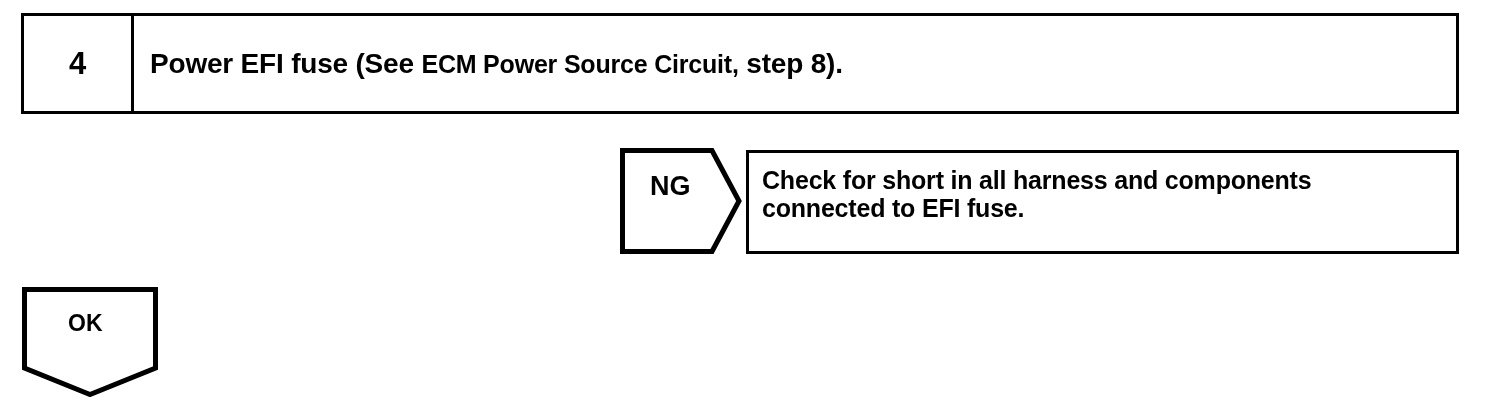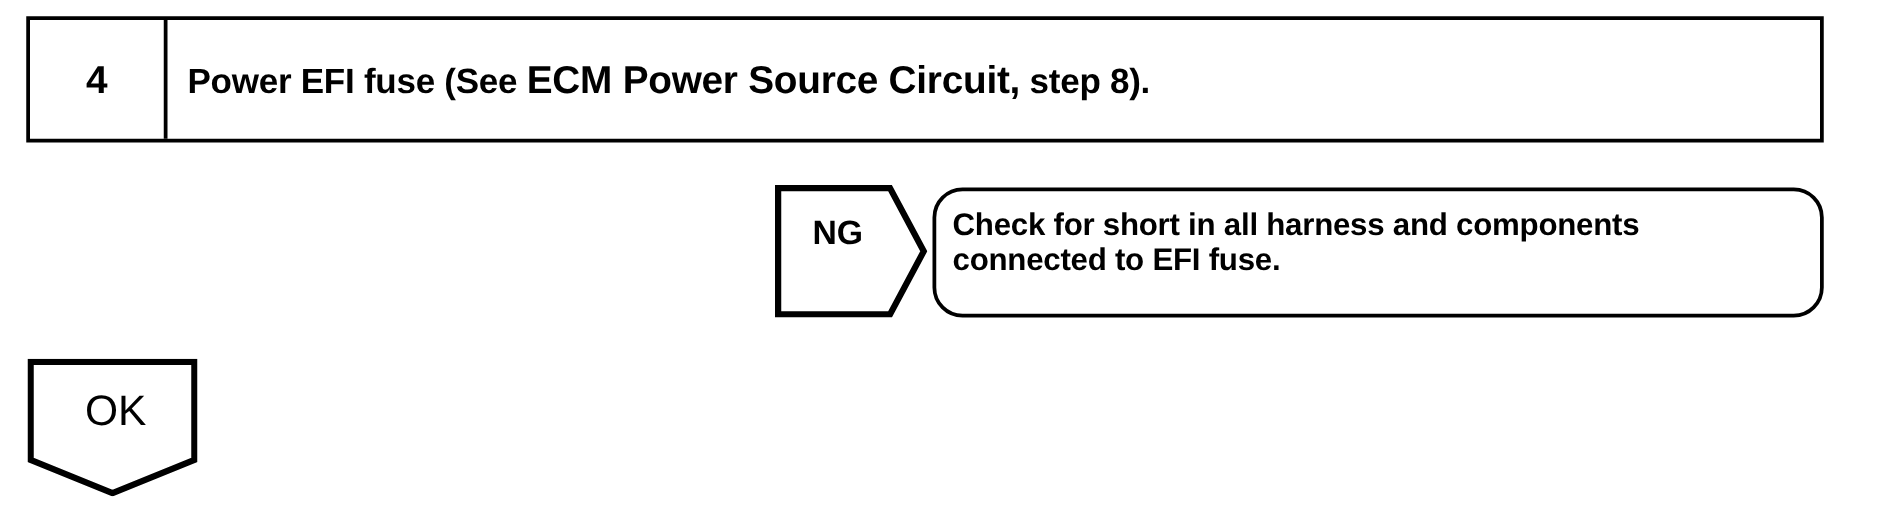--- a/index.html
+++ b/index.html
@@ -55,21 +55,21 @@
   }
   .step-text {
     font-size: 28px;
     font-weight: bold;
     color: #000000;
     line-height: 1;
     white-space: nowrap;
     letter-spacing: -0.2px;
   }
   .step-text .ref {
-    font-size: 31px;
+    font-size: 25px;
     letter-spacing: -0.2px;
   }
 
   
   .ng-branch {
     position: absolute;
     left: 620px;
     top: 148px;
   }
   .ng-tag {
@@ -108,40 +108,39 @@
   .ng-box-text {
     font-size: 25px;
     font-weight: bold;
     color: #000000;
     line-height: 1.12;
     letter-spacing: -0.2px;
     white-space: nowrap;
   }
   .ng-box {
     width: 713px;
-    border-radius: 24px;
   }
 
   
   .ok-tag {
     position: absolute;
     left: 22px;
     top: 287px;
     width: 136px;
     height: 110px;
   }
   .ok-tag svg {
     display: block;
   }
   .ok-label {
     position: absolute;
     left: 68px;
     top: 312px;
-    font-size: 34px;
-    font-weight: normal;
+    font-size: 23px;
+    font-weight: bold;
     color: #000000;
     line-height: 1;
     letter-spacing: 0px;
   }
 </style>
 </head>
 <body>
 
 <div id="page">
 

